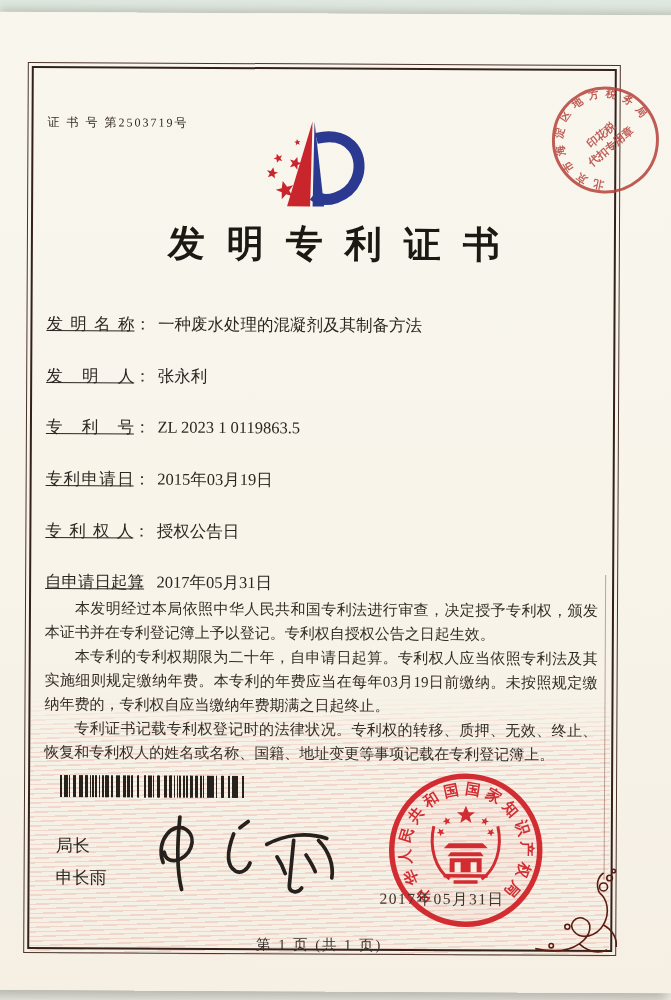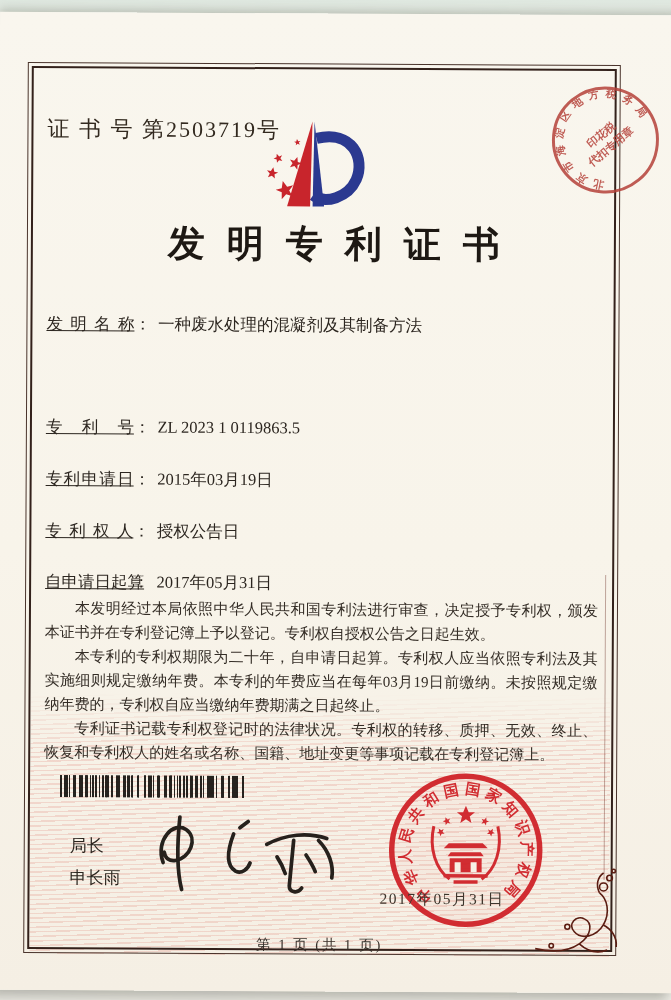--- a/index.html
+++ b/index.html
@@ -16,36 +16,36 @@
     box-shadow:0 -4px 8px rgba(90,100,85,.25), -6px 8px 12px rgba(80,80,70,.3);
   }
   .frame{position:absolute;left:28px;top:50px;width:591px;height:889px;border:1.2px solid #4a342c;z-index:2;}
   .frame::before{content:"";position:absolute;inset:3px;border:2.6px solid #33211b;}
   .pink-band{
     position:absolute;left:34px;top:680px;width:580px;height:262px;z-index:1;
     background-image:repeating-linear-gradient(178deg,rgba(226,137,126,.26) 0 1.4px,rgba(255,255,255,0) 1.4px 4.6px);
     -webkit-mask-image:linear-gradient(180deg,transparent 0,#000 22%,#000 100%);
     mask-image:linear-gradient(180deg,transparent 0,#000 22%,#000 100%);
   }
-  .cert-no{position:absolute;left:48px;top:102px;font-size:22px;letter-spacing:2px;color:#32291f;z-index:3;}
+  .cert-no{position:absolute;left:48px;top:102px;font-size:12px;letter-spacing:2px;color:#32291f;z-index:3;}
   .title{position:absolute;left:30px;top:206px;width:588px;text-align:center;font-size:37px;font-weight:700;
     letter-spacing:22px;padding-left:22px;color:#1d1813;z-index:3;}
   .logo{position:absolute;left:260px;top:103px;z-index:3;}
   .tax-stamp{position:absolute;left:547px;top:66px;z-index:6;opacity:.85;transform:rotate(-40deg);}
   .field{position:absolute;left:48px;white-space:nowrap;font-size:16.5px;color:#2c2620;z-index:3;}
   .flabel{display:inline-block;width:88px;text-align:justify;text-align-last:justify;text-decoration:underline;}
   .fvalue{margin-left:7px;}
   .paras{position:absolute;left:48px;top:584px;width:553px;font-size:15px;line-height:24px;
     text-align:justify;color:#342d26;z-index:3;}
   .paras p{margin:0;text-indent:2em;}
   .barcode{position:absolute;left:64px;top:763px;width:186px;height:22px;z-index:3;opacity:.92;
     background-image:
       repeating-linear-gradient(90deg,#15120f 0 2px,transparent 2px 4px,#15120f 4px 7px,transparent 7px 9px,#15120f 9px 10px,transparent 10px 14px,#15120f 14px 16px,transparent 16px 21px),
       repeating-linear-gradient(90deg,#15120f 0 1px,transparent 1px 6px,#15120f 6px 8px,transparent 8px 13px);}
-  .signer{position:absolute;left:74px;top:818px;z-index:3;font-size:17px;color:#2a241e;line-height:32px;}
+  .signer{position:absolute;left:60px;top:818px;z-index:3;font-size:17px;color:#2a241e;line-height:32px;}
   .signature{position:absolute;left:138px;top:796px;z-index:3;}
   .seal{position:absolute;left:388px;top:754px;z-index:4;opacity:.93;}
   .issue-date{position:absolute;left:384px;top:875px;z-index:5;font-size:15.5px;letter-spacing:1.5px;color:#3e362d;}
   .footer{position:absolute;left:30px;top:922px;width:588px;text-align:center;font-size:14.5px;
     letter-spacing:2px;color:#37302a;z-index:3;}
   .side-ornament{position:absolute;left:608px;top:560px;width:1.2px;height:305px;
     background:rgba(96,32,20,.38);z-index:3;}
   .flourish{position:absolute;left:538px;top:852px;z-index:3;}
 </style>
 </head>
@@ -79,20 +79,23 @@
       <textPath href="#taxring">北京市海淀区地方税务局</textPath>
     </text>
     <text x="59" y="56" text-anchor="middle" font-size="11" font-weight="bold" fill="#b5423a">印花税</text>
     <text x="59" y="71" text-anchor="middle" font-size="11" font-weight="bold" fill="#b5423a">代扣专用章</text>
   </svg>
 
   <div class="title">发明专利证书</div>
 
   <div class="field" style="top:301px">
     <span class="flabel">发明名称</span><span>：</span><span class="fvalue">一种废水处理的混凝剂及其制备方法</span>
+  </div>
+  <div class="field" style="top:353px">
+    <span class="flabel">发明人</span><span>：</span><span class="fvalue">张永利</span>
   </div>
   <div class="field" style="top:404px">
     <span class="flabel">专利号</span><span>：</span><span class="fvalue">ZL 2023 1 0119863.5</span>
   </div>
   <div class="field" style="top:456px">
     <span class="flabel">专利申请日</span><span>：</span><span class="fvalue">2015年03月19日</span>
   </div>
   <div class="field" style="top:508px">
     <span class="flabel">专利权人</span><span>：</span><span class="fvalue">授权公告日</span>
   </div>

